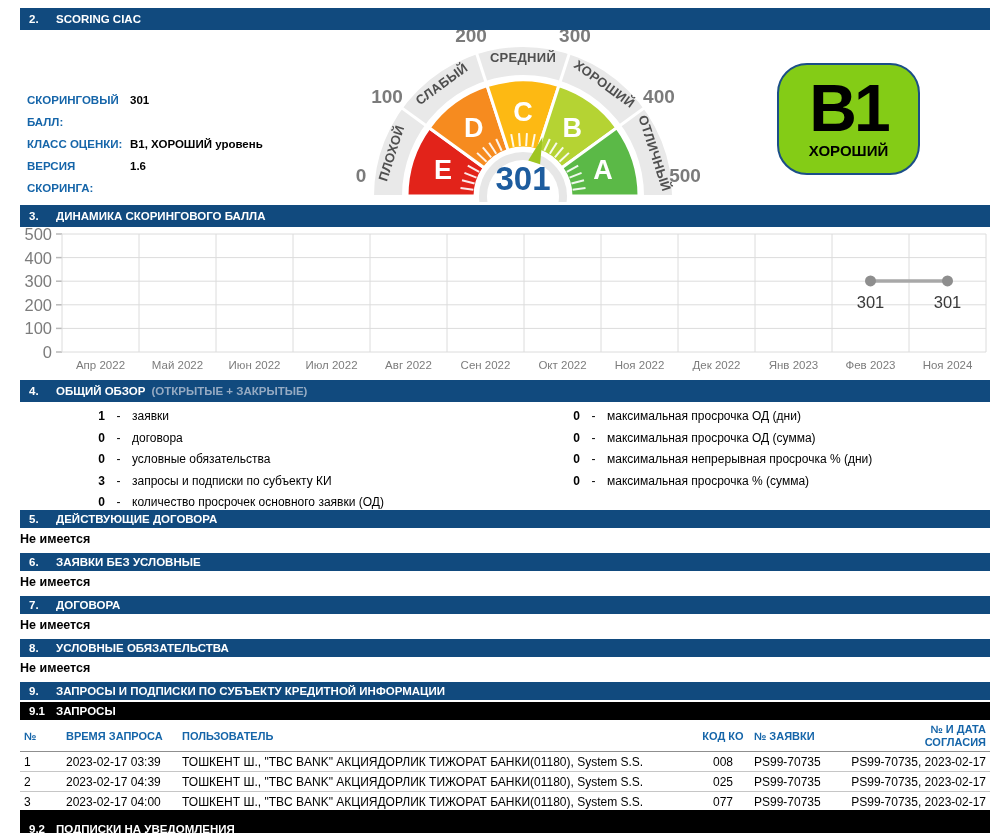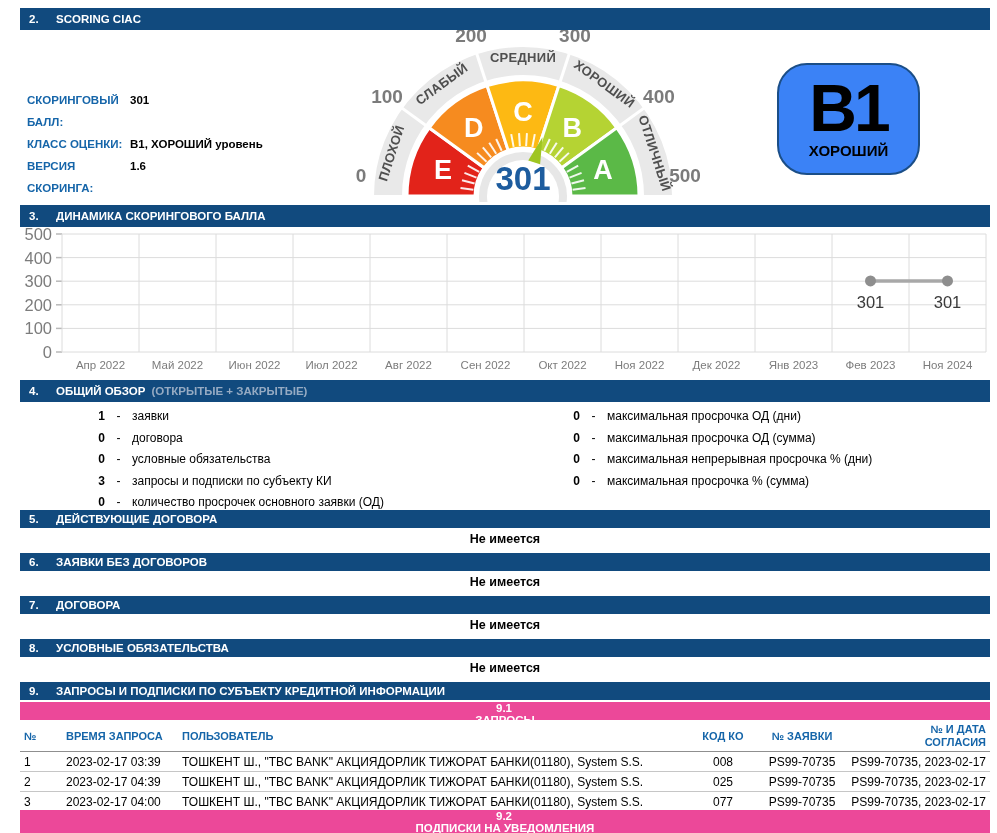--- a/index.html
+++ b/index.html
@@ -5,59 +5,59 @@
   html,body{margin:0;padding:0;background:#fff;}
   body{font-family:"Liberation Sans","DejaVu Sans",sans-serif;}
   .page{position:relative;width:997px;height:833px;background:#fff;overflow:hidden;}
 
   
   .sec-bar{position:absolute;left:20px;width:970px;background:#114a7e;color:#fff;
            font-weight:bold;font-size:11.5px;display:flex;align-items:center;box-sizing:border-box;}
   .h22{height:22px}
   .h18{height:18px}
   .h21{height:38px}
-  .orange{background:#ec4899;flex-direction:column;}
+  .orange{background:#000000;}
   .sec-num{padding-left:9px;width:27px;flex:none;}
   .sec-title{white-space:nowrap;}
   .sec-subtitle{color:#96abc3;margin-left:6px;font-weight:bold;}
 
   
   .info{position:absolute;left:27px;top:89px;font-size:11.5px;}
   .info-row{display:flex;line-height:22px;}
   .info-label{width:103px;color:#1565a9;font-weight:bold;flex:none;}
   .info-value{font-weight:bold;color:#000;white-space:nowrap;}
   .gauge-svg{position:absolute;left:330px;top:30px;}
   .badge{position:absolute;left:777px;top:63px;width:143px;height:112px;border:2.5px solid #1b4e87;
          border-radius:30px;box-sizing:border-box;display:flex;flex-direction:column;align-items:center;
-         justify-content:center;background:#3b82f6;}
+         justify-content:center;background:#84cc16;}
   .badge-grade{font-size:66px;font-weight:bold;line-height:0.9;letter-spacing:-3px;color:#000;}
   .badge-level{font-size:15px;font-weight:bold;margin-top:3px;color:#000;}
 
   .chart-svg{position:absolute;left:20px;top:228px;}
 
   
   .ov{position:absolute;font-size:12px;color:#000;}
   .ov-row{display:flex;line-height:21.5px;}
   .ov-num{width:35px;text-align:right;font-weight:bold;flex:none;}
   .ov-dash{width:27px;text-align:center;flex:none;}
   .ov-label{white-space:nowrap;}
 
-  .empty-note{position:absolute;left:20px;width:970px;text-align:center;font-weight:bold;
+  .empty-note{position:absolute;left:20px;width:970px;text-align:left;font-weight:bold;
               font-size:12.5px;color:#000;}
 
   
   .req-table{position:absolute;left:20px;top:722px;width:970px;border-bottom:2px solid #114a7e;}
   .req-head,.req-row{display:grid;grid-template-columns:33px 116px 525px 58px 98px 140px;align-items:center;}
   .req-head{min-height:27px;border-bottom:1px solid #8f8f8f;color:#1565a9;font-weight:bold;font-size:11px;padding-bottom:2px;}
   .req-row{height:19px;border-bottom:1px solid #c6c6c6;font-size:12px;color:#000;}
   .req-row:last-child{border-bottom:none;}
   .c0{padding-left:4px;}
   .c1,.c2{padding-left:13px;white-space:nowrap;overflow:hidden;}
   .c3{text-align:center;}
-  .c4{padding-left:2px;white-space:nowrap;text-align:center;}
+  .c4{padding-left:2px;white-space:nowrap;}
   .c5{text-align:right;padding-right:4px;white-space:nowrap;}
   .req-head .c5{white-space:normal;}
   .req-head .c5 span{display:inline-block;width:80px;text-align:right;line-height:1.15;}
 </style>
 </head>
 <body>
 
 <div class="page">
 
   <div class="sec-bar h22" style="top:8px">
@@ -250,21 +250,21 @@
     </div>
 
   <div class="sec-bar h18" style="top:510px">
     <span class="sec-num">5.</span>
     <span class="sec-title">ДЕЙСТВУЮЩИЕ ДОГОВОРА</span>
   </div>
   <div class="empty-note" style="top:532px">Не имеется</div>
 
   <div class="sec-bar h18" style="top:553px">
     <span class="sec-num">6.</span>
-    <span class="sec-title">ЗАЯВКИ БЕЗ ДОГОВОРОВ</span>
+    <span class="sec-title">ЗАЯВКИ БЕЗ УСЛОВНЫЕ</span>
   </div>
   <div class="empty-note" style="top:575px">Не имеется</div>
 
   <div class="sec-bar h18" style="top:596px">
     <span class="sec-num">7.</span>
     <span class="sec-title">ДОГОВОРА</span>
   </div>
   <div class="empty-note" style="top:618px">Не имеется</div>
 
   <div class="sec-bar h18" style="top:639px">

